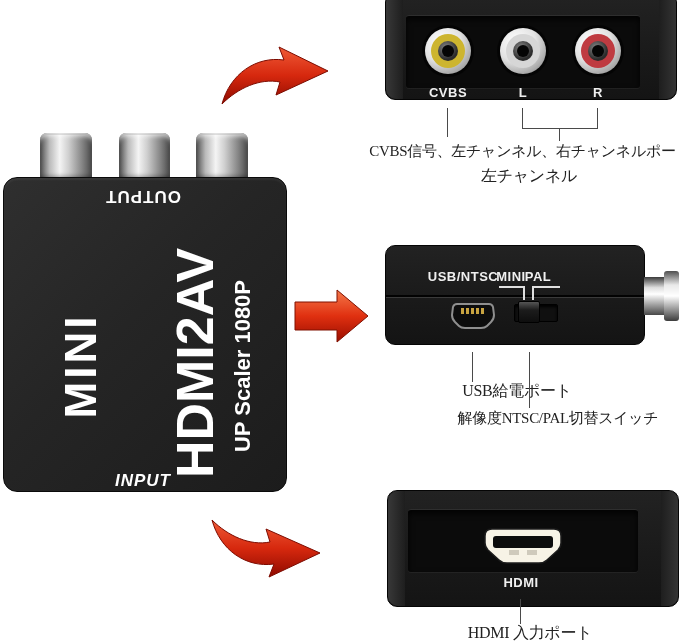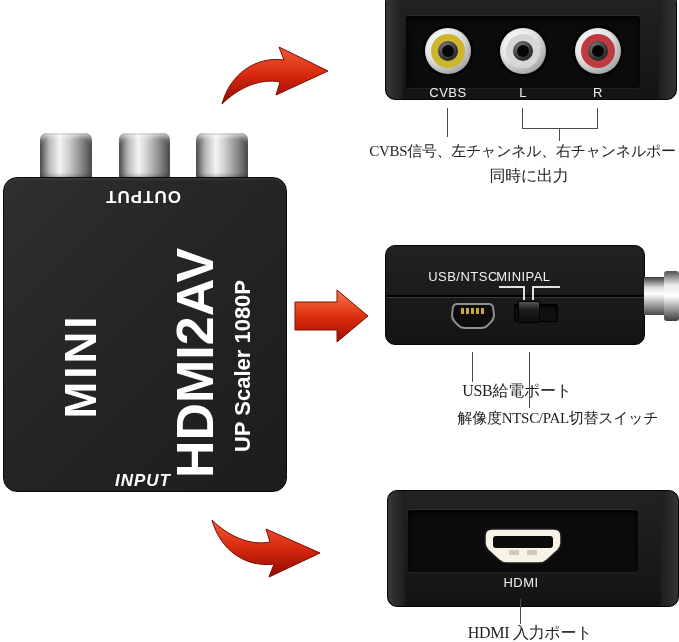--- a/index.html
+++ b/index.html
@@ -46,21 +46,21 @@
     border-top:1px solid #2e2e2e;
     box-shadow: inset 0 3px 6px rgba(0,0,0,.9), 0 1px 0 rgba(255,255,255,.05);
   }
   .rca { position:absolute; width:46px; height:46px; border-radius:50%;
     background:radial-gradient(circle at 35% 30%, #ffffff 0%, #e2e2e2 45%, #a8a8a8 75%, #5d5d5d 100%);
     box-shadow:0 0 0 3px rgba(0,0,0,.55); }
   .rca .band { position:absolute; inset:6px; border-radius:50%; }
   .rca .inner { position:absolute; inset:13px; border-radius:50%;
     background:radial-gradient(circle at 40% 35%, #8a8a8a 0%, #2b2b2b 65%); }
   .rca .hole { position:absolute; inset:17px; border-radius:50%; background:#050505; }
-  .port-label { position:absolute; color:#f0f0f0; font-size:13px; font-weight:normal;
+  .port-label { position:absolute; color:#f0f0f0; font-size:13px; font-weight:bold;
     letter-spacing:.5px; transform:translateX(-50%); white-space:nowrap; }
   .seam { position:absolute; left:0; right:0; height:2px; background:#020202;
     border-bottom:1px solid #3a3a3a; }
   .wline { position:absolute; background:#e0e0e0; }
   .switch-recess { position:absolute; background:#101010; border:1px solid #000;
     border-radius:2px; box-shadow:inset 0 2px 3px #000; }
   .switch-knob { position:absolute; border-radius:2px;
     background:linear-gradient(180deg,#555555 0%,#1c1c1c 40%,#0e0e0e 100%);
     border:1px solid #000; }
   .side-rca-body { position:absolute;
@@ -152,21 +152,21 @@
     <div class="port-label" style="left:137px; top:88px;">L</div>
     <div class="port-label" style="left:212px; top:88px;">R</div>
   </div>
 
   <div class="vline" style="left:447px; top:108px; height:29px;"></div>
   <div class="vline" style="left:522px; top:108px; height:20px;"></div>
   <div class="vline" style="left:597px; top:108px; height:20px;"></div>
   <div class="hline" style="left:522px; top:128px; width:76px;"></div>
   <div class="vline" style="left:559px; top:128px; height:13px;"></div>
   <div class="caption wide" style="left:530px; top:142px;">CVBS信号、左チャンネル、右チャンネルポート</div>
-  <div class="caption" style="left:529px; top:166px;">同時に出力</div>
+  <div class="caption" style="left:529px; top:166px;">左チャンネル</div>
 
   <div class="panel" style="left:385px; top:245px; width:260px; height:100px; border-radius:10px;">
     <div class="seam" style="top:49px;"></div>
     <div class="port-label" style="left:77px; top:23px;">USB/NTSC</div>
     <div class="port-label" style="left:125px; top:23px;">MINI</div>
     <div class="port-label" style="left:152px; top:23px;">PAL</div>
 
     <div class="wline" style="left:113px; top:40px; width:26px; height:2px;"></div>
     <div class="wline" style="left:137px; top:40px; width:2px; height:14px;"></div>
     <div class="wline" style="left:146px; top:40px; width:28px; height:2px;"></div>

